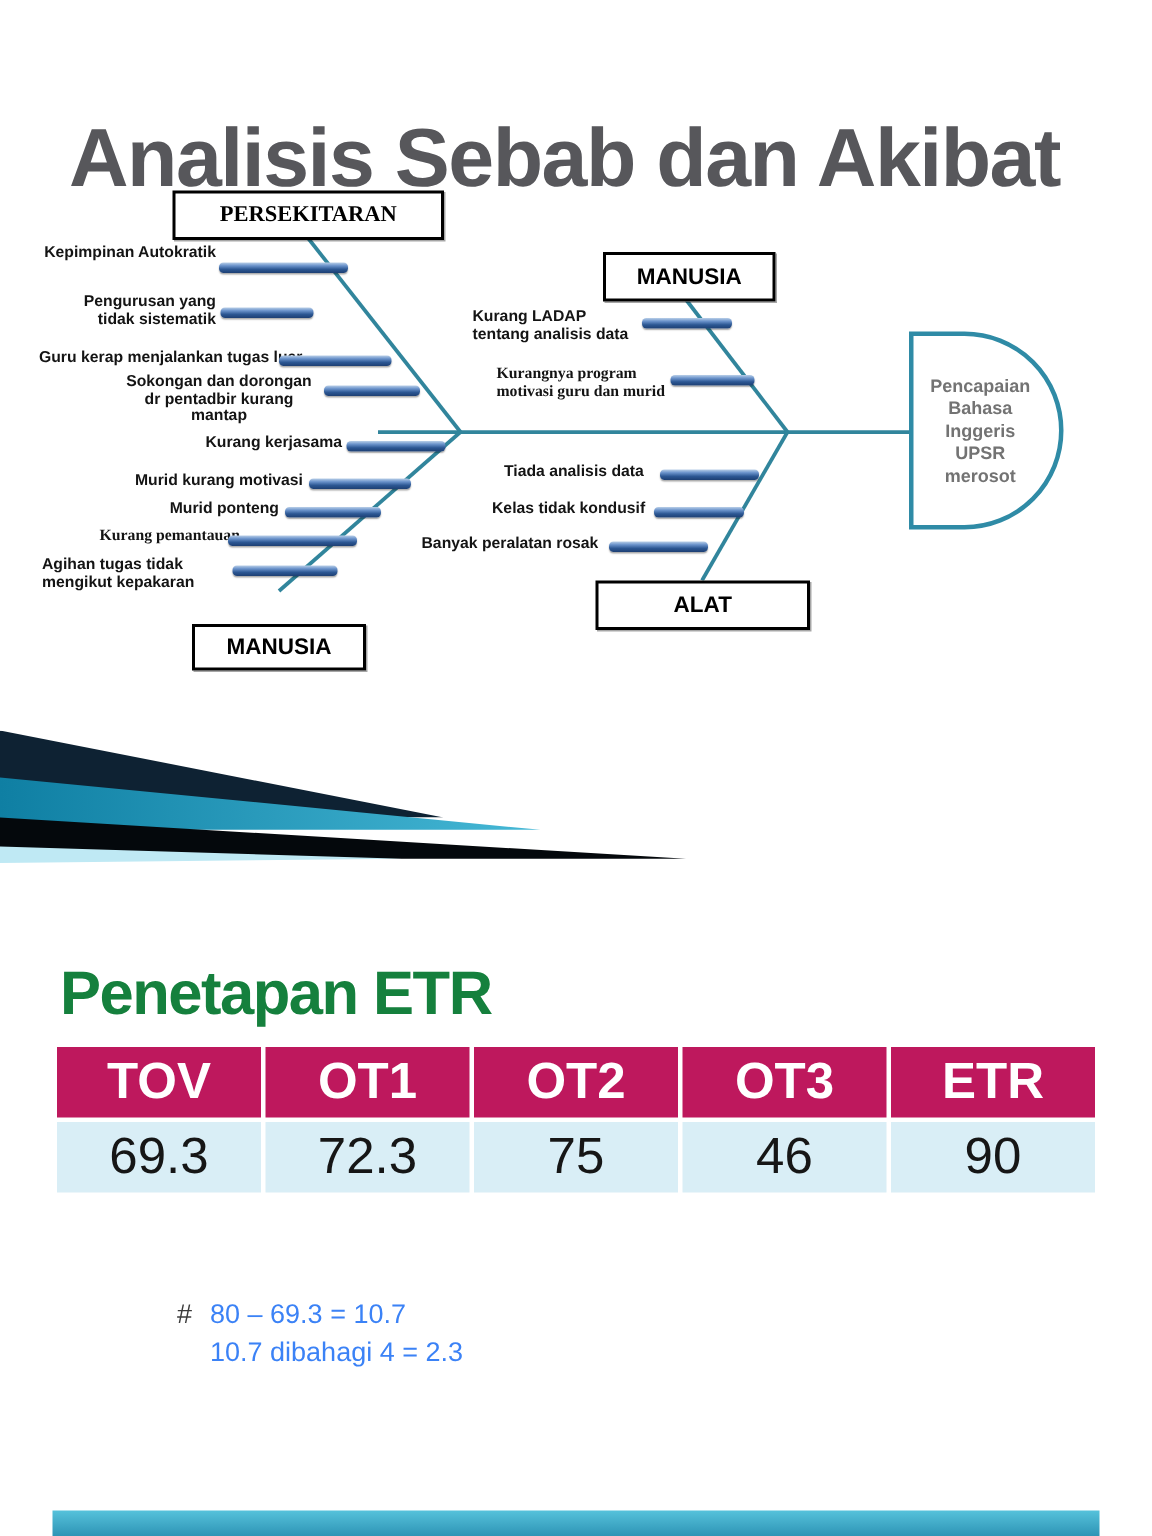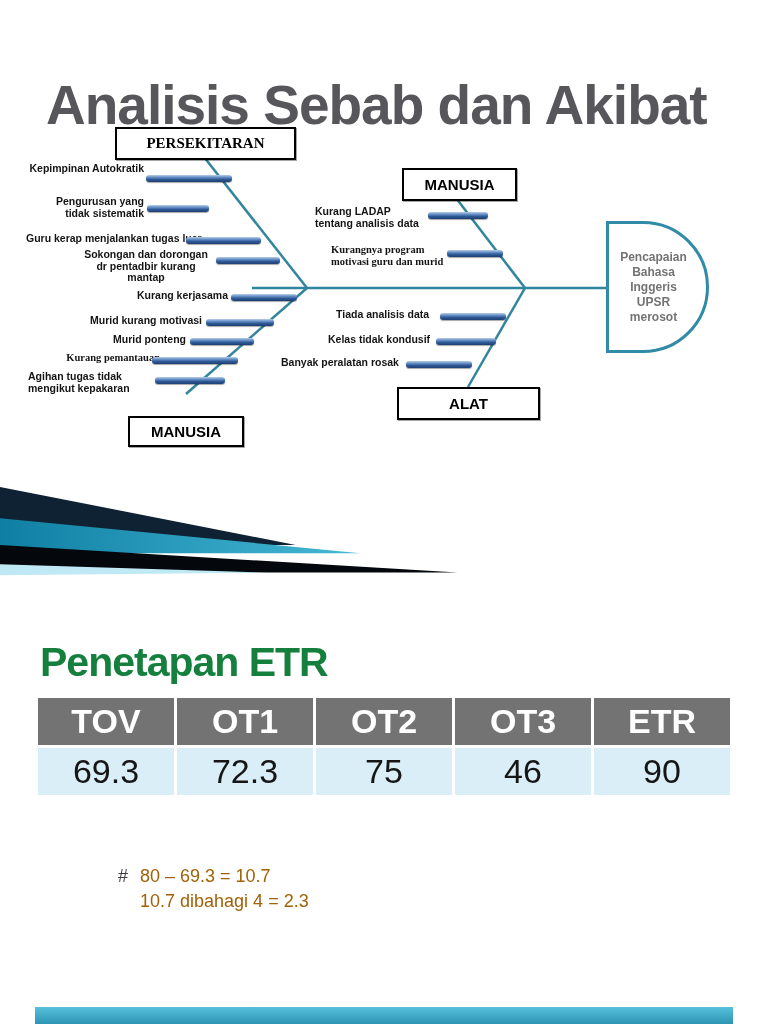--- a/index.html
+++ b/index.html
@@ -47,33 +47,33 @@
   
   .slide2-title{
     position:absolute;left:40px;top:612px;
     font-size:41px;font-weight:bold;color:#15803d;letter-spacing:-1px;
   }
   .etr-table{
     position:absolute;left:38px;top:698px;width:692px;
     display:grid;grid-template-columns:repeat(5,1fr);gap:3px;
   }
   .etr-th{
-    background:#737373;color:#ffffff;font-weight:bold;font-size:34px;height:47px;
+    background:#be185d;color:#ffffff;font-weight:bold;font-size:34px;height:47px;
     display:flex;align-items:center;justify-content:center;
   }
   .etr-td{
     background:#d9eef6;color:#161616;font-size:34px;height:47px;
     display:flex;align-items:center;justify-content:center;
   }
   .note{
     position:absolute;left:118px;top:864px;display:flex;gap:12px;
     font-size:18px;line-height:25px;font-weight:500;
   }
   .note .hash{color:#3c3c3c;}
-  .note .red{color:#a16207;}
+  .note .red{color:#3b82f6;}
   .bottom-bar{
     position:absolute;left:35px;top:1007px;width:698px;height:17px;
     background:linear-gradient(180deg,#56c2db,#2e94b5);
   }
 </style>
 </head>
 <body>
 
 <div>
 

